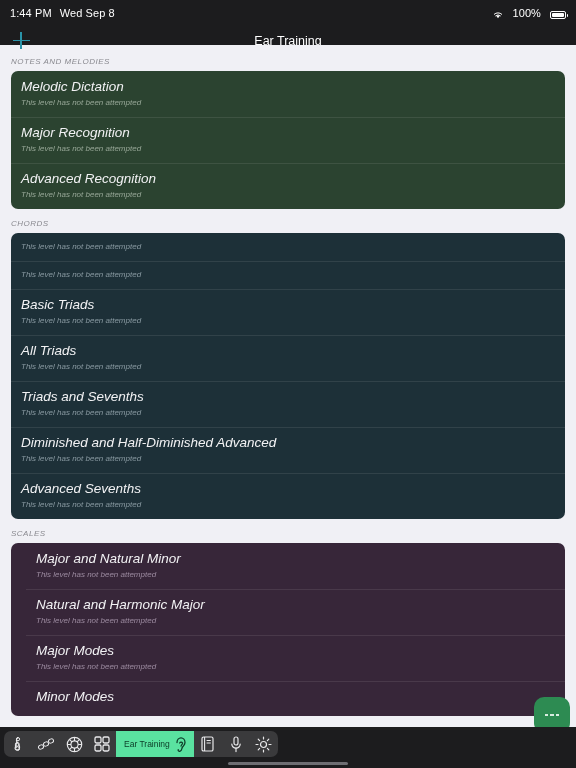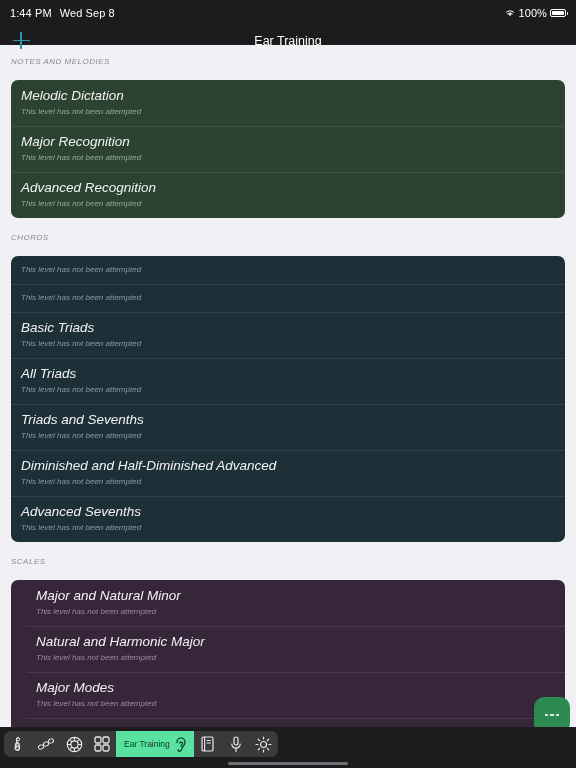--- a/index.html
+++ b/index.html
@@ -14,21 +14,21 @@
   .statusbar{
     height:16px; width:100%;
     background:#1c1c1e;
     display:flex; align-items:center;
     padding:13px 10px;
     color:#ffffff;
     font-size:11px;
     letter-spacing:.1px;
   }
   .sb-left{ display:flex; align-items:center; gap:8px; }
-  .sb-right{ margin-left:auto; display:flex; align-items:center; gap:3px; }
+  .sb-right{ margin-left:auto; display:flex; align-items:flex-end; gap:9px; }
   .wifi-icon{ display:inline-block; width:10px; height:8px; position:relative; }
   .wifi-icon svg{ display:block; }
   .batt{
     width:16px; height:8px;
     border:1px solid #ffffff; border-radius:2px;
     position:relative; display:inline-block;
   }
   .batt::after{
     content:""; position:absolute; right:-3px; top:2px;
     width:1.5px; height:3px; background:#ffffff; border-radius:0 1px 1px 0;
@@ -64,21 +64,21 @@
   }
   .section{ margin-bottom:4px;font-style:italic; }
   .section-header{
     color:#8a8a90;
     font-size:8px;
     letter-spacing:.5px;
     padding:6px 0 5px 11px;
     text-transform:uppercase;
   }
   .card{
-    margin:9px 11px;
+    margin:0 11px;
     border-radius:7px;
     overflow:hidden;
   }
   .row{
     padding:8px 10px 9px 10px;
     position:relative;
   }
   .row + .row::before{
     content:"";
     position:absolute; top:0; left:0; right:0;

